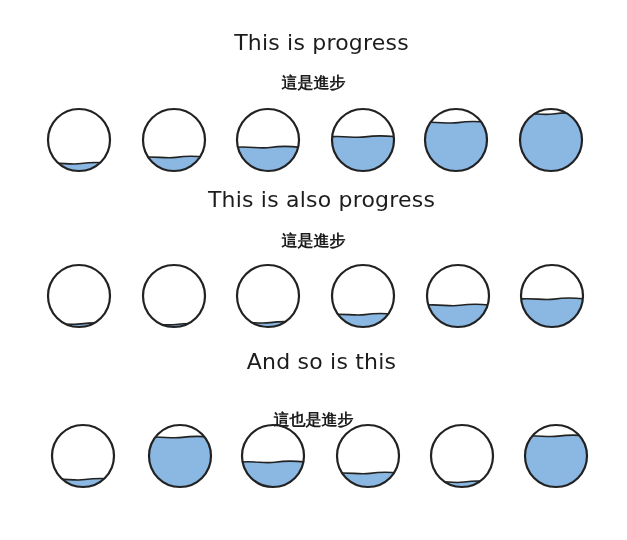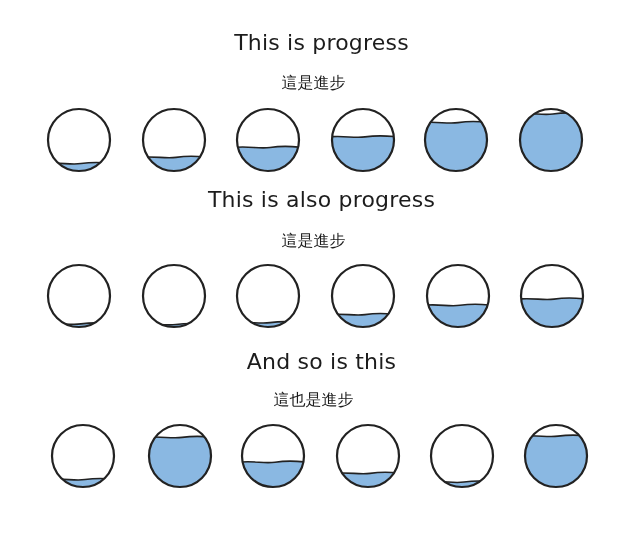--- a/index.html
+++ b/index.html
@@ -1,35 +1,35 @@
 <!DOCTYPE html>
 <html><head>
 <meta charset="utf-8">
 <style>
   html, body { margin: 0; padding: 0; background: #ffffff; }
   body { width: 627px; height: 540px; position: relative; overflow: hidden;
          font-family: "DejaVu Sans", "Liberation Sans", sans-serif; }
   .caption-en { position: absolute; left: 8px; width: 627px; text-align: center;
                 font-size: 22px; color: #1c1c1c; letter-spacing: 0.2px; }
   .caption-zh { position: absolute; left: 0; width: 627px; text-align: center;
-                font-size: 16px; font-weight: normal; color: #1c1c1c; }
+                font-size: 16px; font-weight: bold; color: #1c1c1c; }
   .glass { position: absolute; width: 68px; height: 68px; }
   svg { display: block; }
 </style>
 </head>
 <body>
 
 <div class="caption-en" style="top:30px">This is progress</div>
 <div class="caption-zh" style="top:73px">這是進步</div>
 
 <div class="caption-en" style="top:187px">This is also progress</div>
 <div class="caption-zh" style="top:231px">這是進步</div>
 
 <div class="caption-en" style="top:349px">And so is this</div>
-<div class="caption-zh" style="top:390px">這也是進步</div>
+<div class="caption-zh" style="top:410px">這也是進步</div>
 
 <div id="glasses">
     <div class="glass" style="left: 45px; top: 106px;">
       <svg width="68" height="68" viewBox="0 0 68 68">
         <defs>
           <clipPath id="clip-0-0">
             <circle cx="34" cy="34" r="31"></circle>
           </clipPath>
         </defs>
         <path d="M0 57.56 C 15 55.96, 25 59.160000000000004, 36 57.56 S 55 55.96, 68 57.56 L 68 68 L 0 68 Z" fill="#8ab8e2" stroke="#222222" stroke-width="1.6" clip-path="url(#clip-0-0)"></path>

